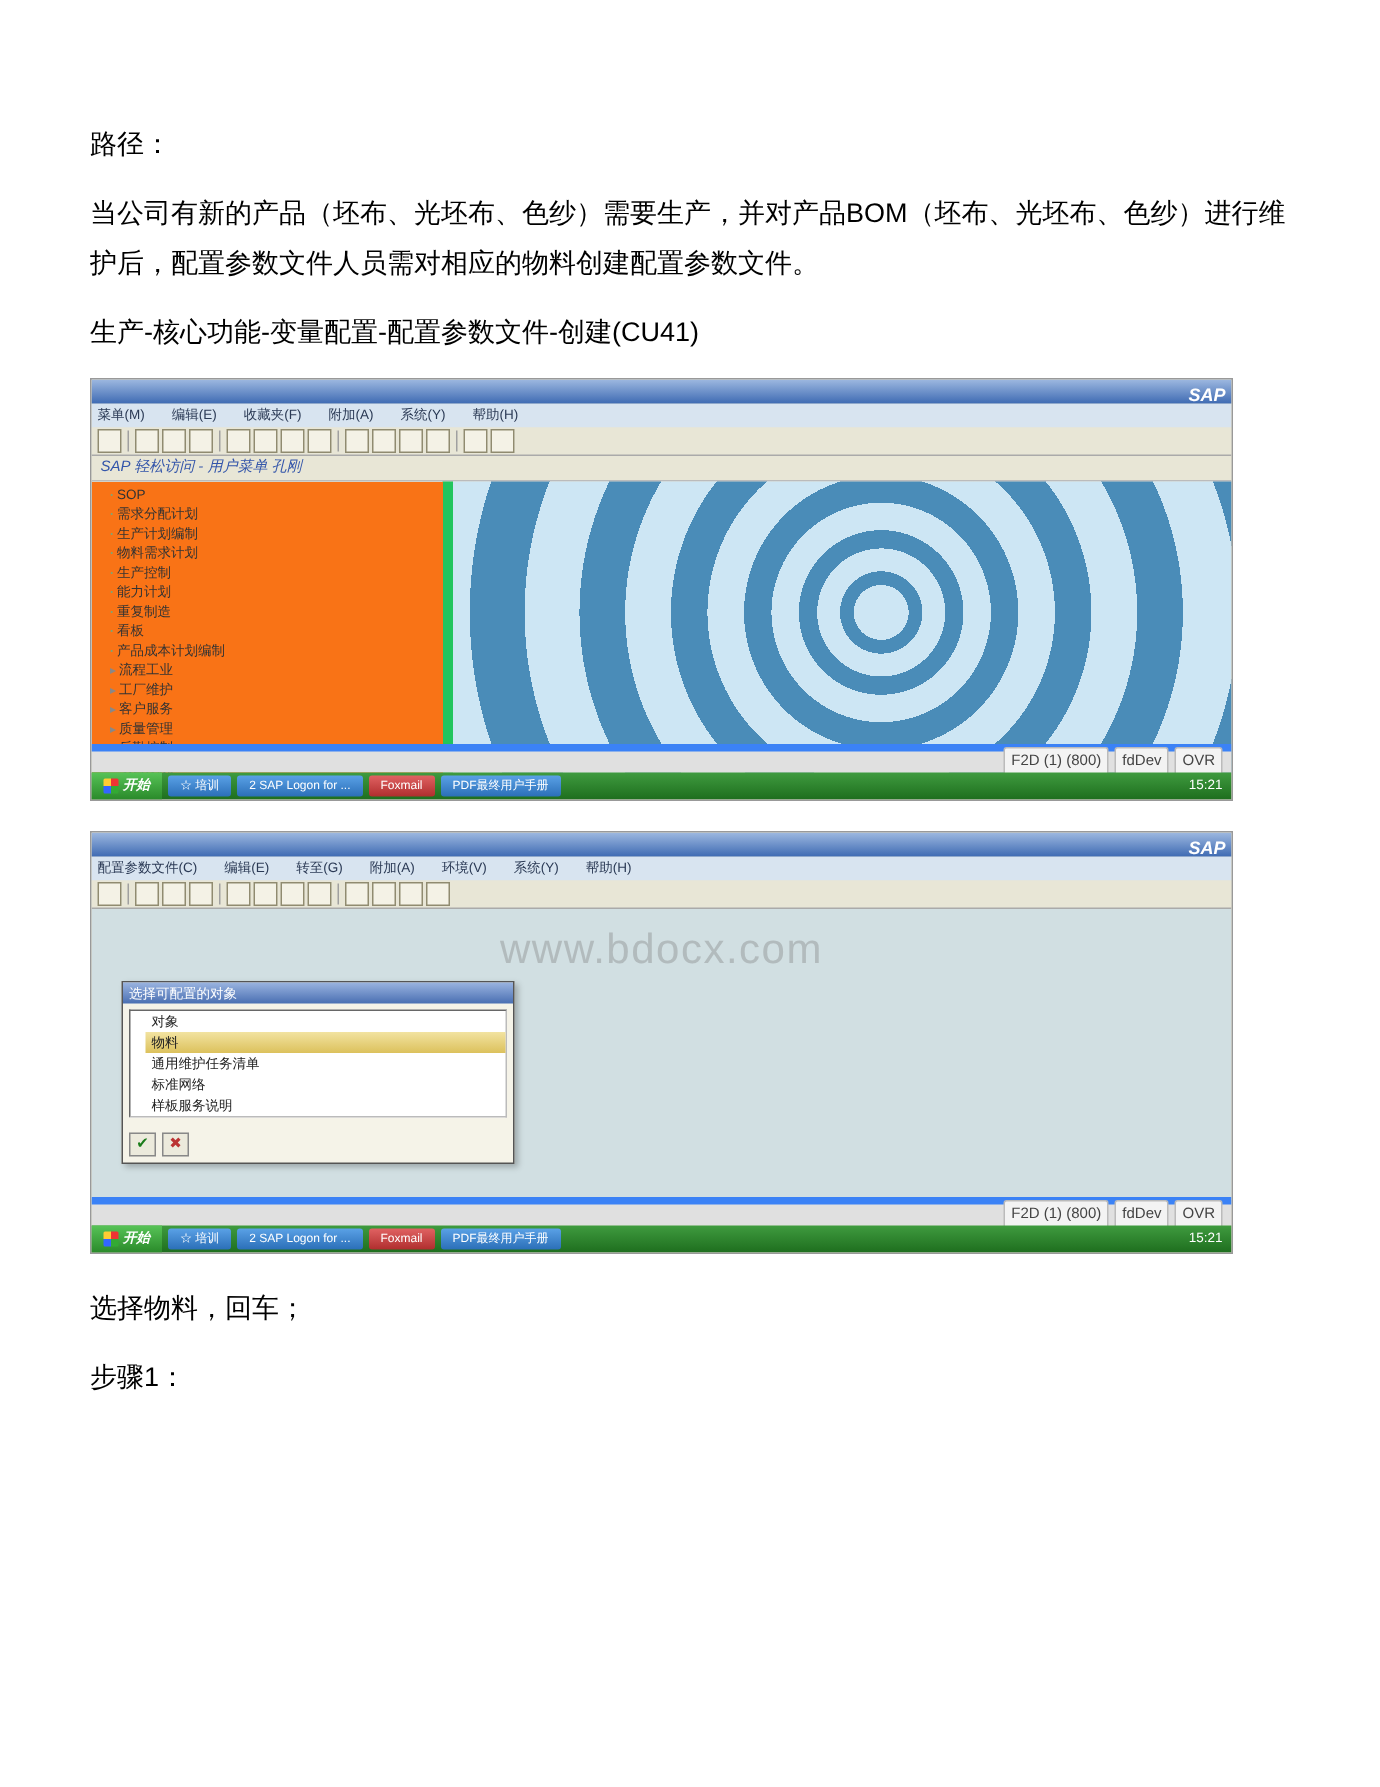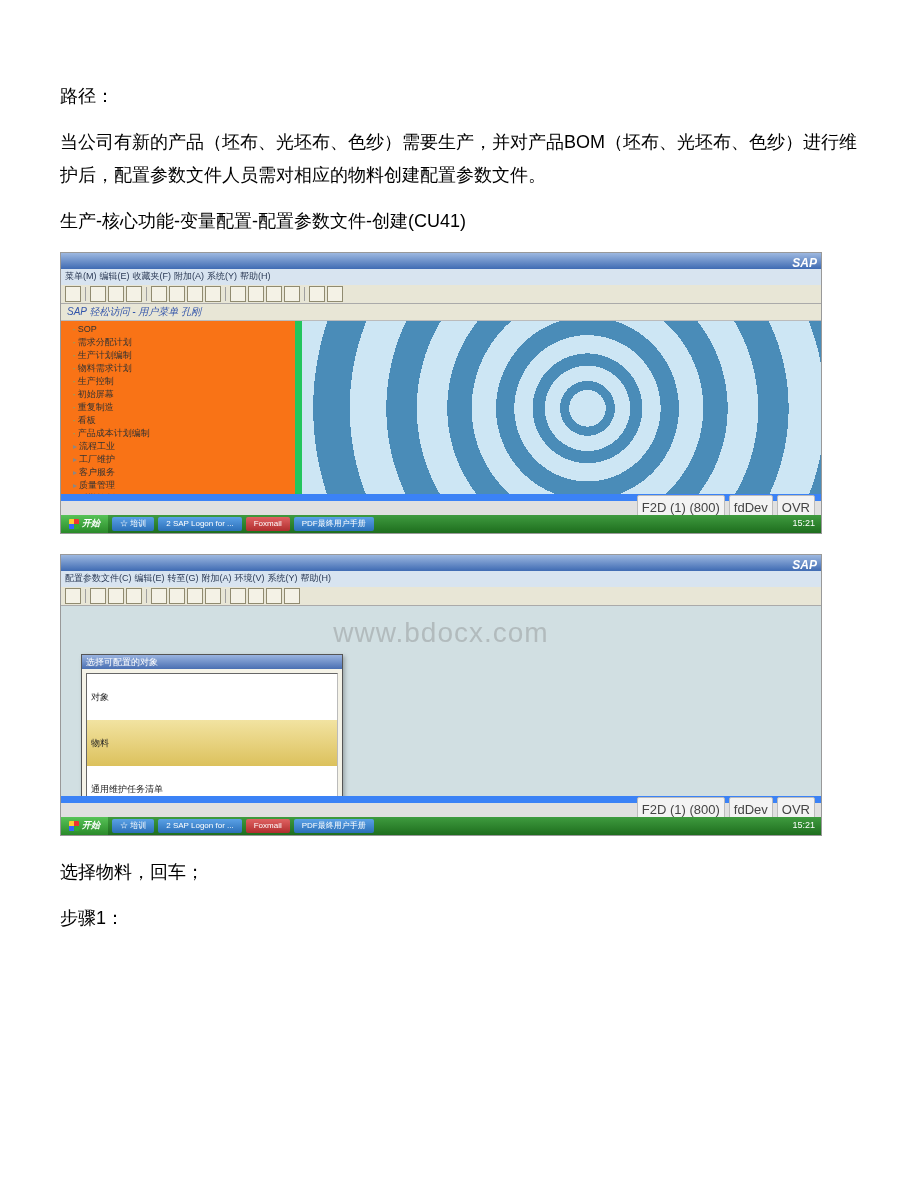--- a/index.html
+++ b/index.html
@@ -45,21 +45,21 @@
     font-weight: bold;
     font-size: 12px;
     color: #fff;
     font-style: italic;
   }
   .sap-toolbar {
     height: 16px;
     background: #d8e4f0;
     display: flex;
     align-items: center;
-    gap: 3px;
+    gap: 18px;
     padding-left: 4px;
     font-size: 9px;
     color: #2b3a55;
   }
   .sap-toolbar span { cursor: default; }
   .sap-iconbar {
     height: 18px;
     background: #e8e6d6;
     border-bottom: 1px solid #aaa;
     display: flex;
@@ -108,23 +108,23 @@
       #cde6f4 0 6%, #4a8cb8 6% 9%, #cde6f4 9% 14%, #4a8cb8 14% 18%,
       #cde6f4 18% 24%, #4a8cb8 24% 30%, #cde6f4 30% 38%, #4a8cb8 38% 46%,
       #cde6f4 46% 56%, #4a8cb8 56% 66%, #cde6f4 66% 78%, #4a8cb8 78% 90%,
       #cde6f4 90% 100%);
   }
   .statusbar {
     position: absolute;
     bottom: 18px; left: 0; right: 0;
     height: 14px;
     background: #e0e0e0;
-    border-top: 7px solid #3b82f6;
+    border-top: 5px solid #3b82f6;
     display: flex; justify-content: flex-end; align-items: center;
-    gap: 4px; padding-right: 6px; font-size: 13px; color: #444;
+    gap: 4px; padding-right: 6px; font-size: 10px; color: #444;
   }
   .statusbar .chip {
     background: #f3f3f3; border: 1px solid #bbb; padding: 0 4px; border-radius: 2px;
   }
   .taskbar {
     position: absolute; bottom: 0; left: 0; right: 0;
     height: 18px;
     background: linear-gradient(to bottom, #3f9b3f, #1e6e1e);
     display: flex; align-items: center;
     font-size: 9px; color: #fff;
@@ -177,21 +177,21 @@
     color: #fff; font-size: 9px; padding-left: 4px; line-height: 14px;
   }
   .dlg-body {
     padding: 4px;
   }
   .dlg-list {
     border: 1px inset #bbb;
     background: #fff;
   }
   .dlg-list .row {
-    font-size: 9px; padding: 17px 4px; line-height: 12px; color: #222;
+    font-size: 9px; padding: 1px 4px; line-height: 12px; color: #222; margin-left: 10px;
   }
   .dlg-list .row.sel {
     background: linear-gradient(to bottom,#f2e3a1,#dcc15c);
   }
   .dlg-btnrow {
     margin-top: 10px;
     display: flex; gap: 4px;
   }
   .dlg-btnrow .b {
     width: 16px; height: 14px; border: 1px solid #888;
@@ -245,21 +245,21 @@
     </div>
     <div class="sap-subtitle">SAP 轻松访问 - 用户菜单 孔刚</div>
     <div class="sap-body">
       <div class="tree-pane" id="tree1">
           <ul>
             <li class="doc">SOP</li>
             <li class="doc">需求分配计划</li>
             <li class="doc">生产计划编制</li>
             <li class="doc">物料需求计划</li>
             <li class="doc">生产控制</li>
-            <li class="doc">初始屏幕</li>
+            <li class="doc">能力计划</li>
             <li class="doc">重复制造</li>
             <li class="doc">看板</li>
             <li class="doc">产品成本计划编制</li>
             <li>流程工业</li>
             <li>工厂维护</li>
             <li>客户服务</li>
             <li>质量管理</li>
             <li>后勤控制</li>
             <li>项目系统</li>
           </ul>

